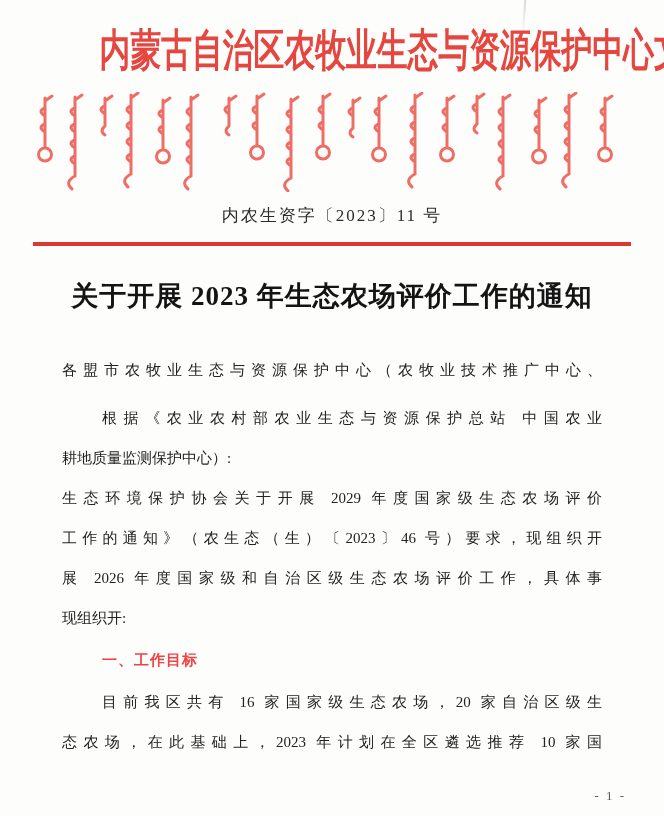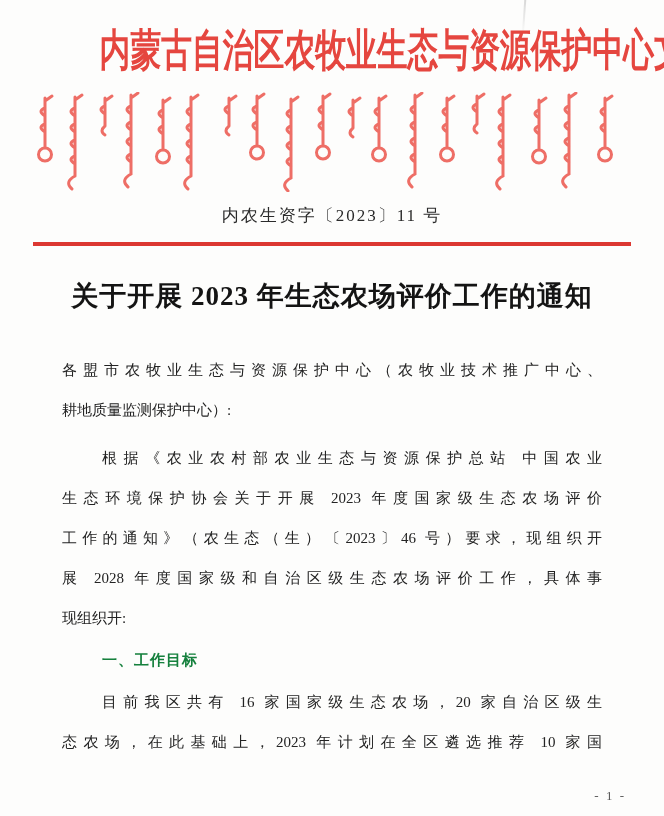--- a/index.html
+++ b/index.html
@@ -59,21 +59,21 @@
   .bline{
     line-height:40px;height:40px;white-space:nowrap;
     text-align:justify;
   }
   .bline.j{text-align-last:justify;}
   .bline.indent{padding-left:40px;}
   .bline.gap{margin-top:8px;}
   .bline.gap-sm{margin-top:2px;}
   .bline.heading{
     font-family:"Liberation Sans","DejaVu Sans",sans-serif;
-    font-weight:700;color:#15803d;letter-spacing:1px;
+    font-weight:700;color:#ef4444;letter-spacing:1px;
   }
   .page-number{
     position:absolute;bottom:12px;right:38px;
     font-size:13px;color:#5a5a5a;letter-spacing:2px;
   }
 </style>
 </head>
 <body>
 
 <div class="page">
@@ -118,25 +118,25 @@
   </div>
 
   <div class="doc-number">内农生资字〔2023〕11 号</div>
 
   <div class="red-rule"></div>
 
   <div class="doc-title">关于开展 2023 年生态农场评价工作的通知</div>
 
   <div class="body-text">
     <div class="bline j">各盟市农牧业生态与资源保护中心（农牧业技术推广中心、</div>
+    <div class="bline j indent gap">根据《农业农村部农业生态与资源保护总站 中国农业</div>
     <div class="bline">耕地质量监测保护中心）:</div>
-    <div class="bline j indent gap">根据《农业农村部农业生态与资源保护总站 中国农业</div>
-    <div class="bline j">生态环境保护协会关于开展 2023 年度国家级生态农场评价</div>
+    <div class="bline j">生态环境保护协会关于开展 2029 年度国家级生态农场评价</div>
     <div class="bline j">工作的通知》（农生态（生）〔2023〕46 号）要求，现组织开</div>
-    <div class="bline j">展 2028 年度国家级和自治区级生态农场评价工作，具体事</div>
+    <div class="bline j">展 2026 年度国家级和自治区级生态农场评价工作，具体事</div>
     <div class="bline">现组织开:</div>
     <div class="bline heading indent gap-sm">一、工作目标</div>
     <div class="bline j indent gap-sm">目前我区共有 16 家国家级生态农场，20 家自治区级生</div>
     <div class="bline j">态农场，在此基础上，2023 年计划在全区遴选推荐 10 家国</div>
   </div>
 
   <div class="page-number">- 1 -</div>
 
 </div>
 

